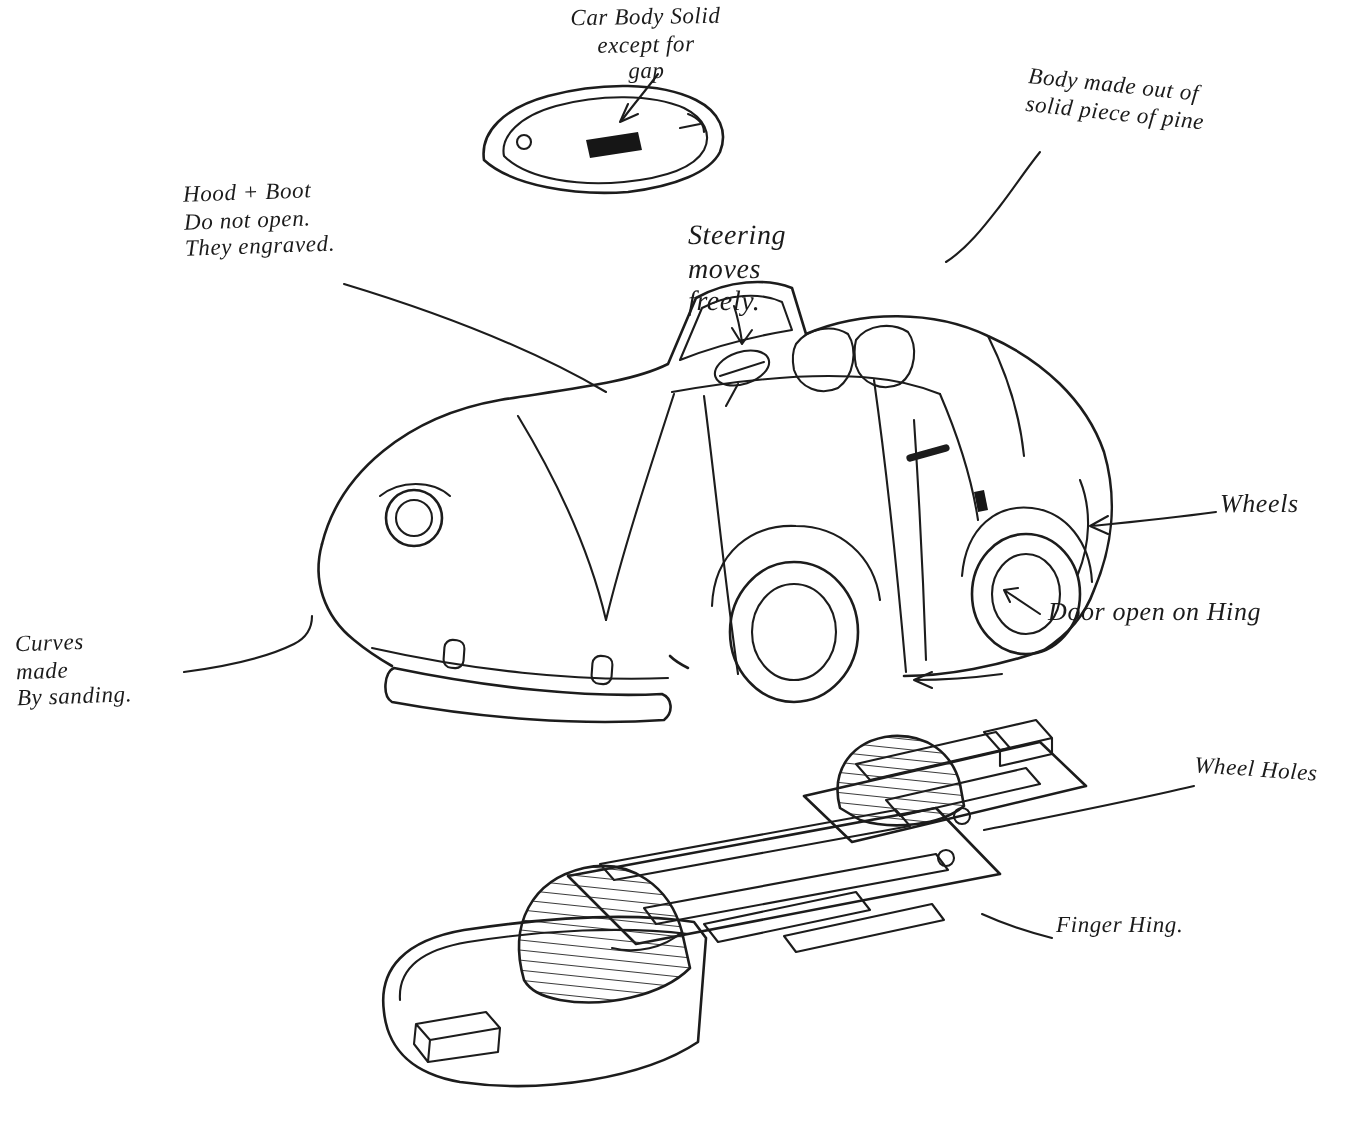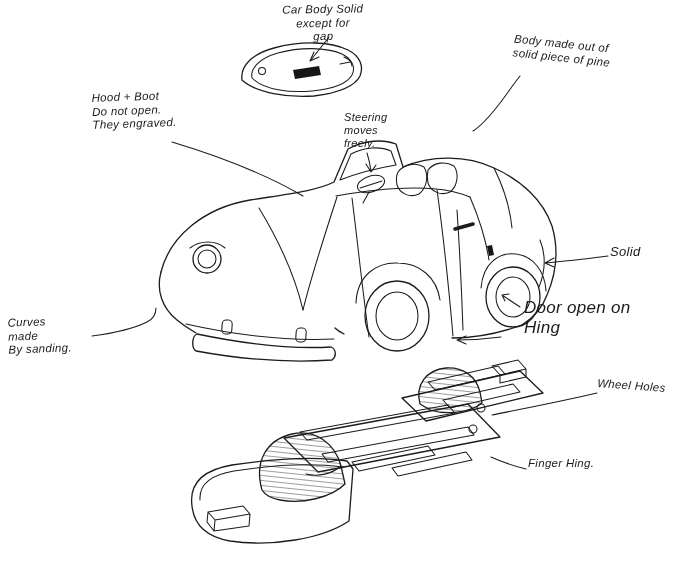--- a/index.html
+++ b/index.html
@@ -2,42 +2,42 @@
 <html><head>
 <meta charset="utf-8">
 <style>
   html,body { margin:0; padding:0; }
   .canvas {
     position: relative;
     width: 679px;
     height: 566px;
     background: #ffffff;
     overflow: hidden;
-    font-family: Liberation Sans, sans-serif;
+    font-family: Liberation Serif, serif;
   }
   .canvas svg { position: absolute; left: 0; top: 0; }
   .ink { fill: none; stroke: #1c1c1c; stroke-width: 1.3; stroke-linecap: round; stroke-linejoin: round; }
   .ink-thin { stroke-width: 1.05; }
   .ink-dark { fill: #161616; stroke: none; }
   .hatched { fill: url(#hatchpat); stroke: #1c1c1c; stroke-width: 1.3; stroke-linejoin: round; }
   .label {
     position: absolute;
     color: #1b1b1b;
     font-style: italic;
     font-size: 11.5px;
     line-height: 1.18;
     letter-spacing: 0.3px;
     white-space: pre-line;
   }
   #lbl-car-body-gap { left: 271px; top: 3px;  width: 104px; text-align: center; transform: rotate(-1deg); }
   #lbl-body-material{ left: 513px; top: 41px; width: 164px; transform: rotate(6deg); }
   #lbl-hood-boot    { left: 92px;  top: 90px; width: 108px; transform: rotate(-2deg); }
-  #lbl-steering     { left: 344px; top: 111px; width: 62px; font-size: 11px; }
+  #lbl-steering     { left: 344px; top: 111px; width: 62px; font-size: 14px; }
   #lbl-wheels       { left: 610px; top: 244px; width: 60px; font-size: 13px; }
-  #lbl-door         { left: 524px; top: 298px; width: 142px; font-size: 17px; }
+  #lbl-door         { left: 524px; top: 298px; width: 142px; font-size: 13px; }
   #lbl-wheel-move   { left: 504px; top: 326px; width: 142px; }
   #lbl-curves       { left: 8px;   top: 315px; width: 94px;  transform: rotate(-2deg); }
   #lbl-wheel-holes  { left: 597px; top: 380px; width: 84px;  transform: rotate(4deg); }
   #lbl-finger-join  { left: 528px; top: 457px; width: 92px; }
 </style>
 </head>
 <body>
 
 <div class="canvas">
 
@@ -141,21 +141,21 @@
 except for
 gap</div>
   <div class="label" id="lbl-body-material">Body made out of
 solid piece of pine</div>
   <div class="label" id="lbl-hood-boot">Hood + Boot
 Do not open.
 They engraved.</div>
   <div class="label" id="lbl-steering">Steering
 moves
 freely.</div>
-  <div class="label" id="lbl-wheels">Solid</div>
+  <div class="label" id="lbl-wheels">Wheels</div>
   <div class="label" id="lbl-door">Door open on Hing</div>
   <div class="label" id="lbl-curves">Curves
 made
 By sanding.</div>
   <div class="label" id="lbl-wheel-holes">Wheel Holes</div>
   <div class="label" id="lbl-finger-join">Finger Hing.</div>
 
 </div>
 
 </body></html>

